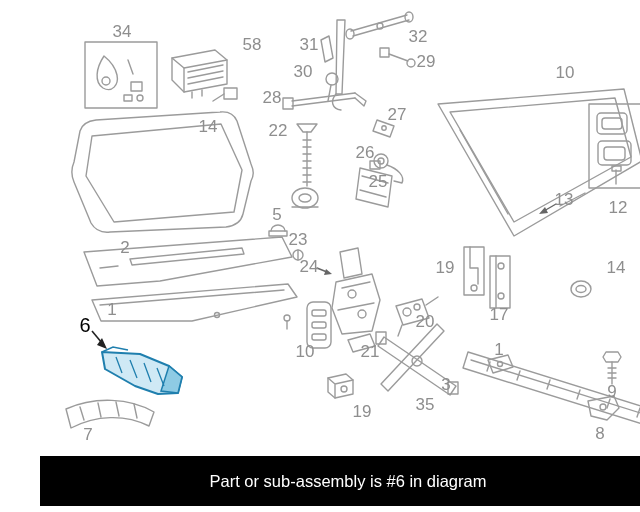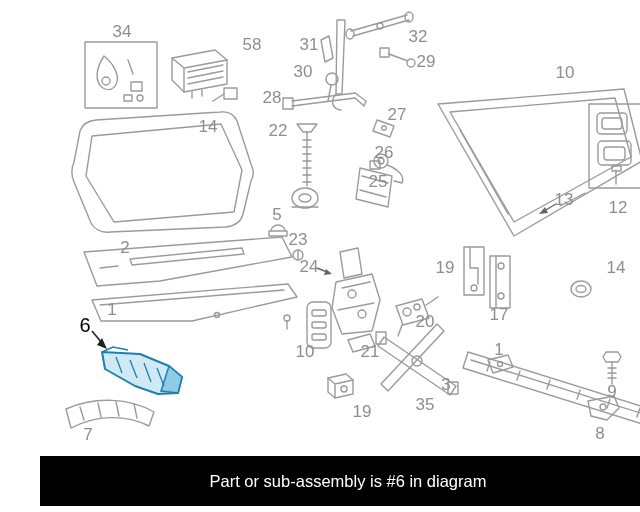--- a/index.html
+++ b/index.html
@@ -258,21 +258,21 @@
 
   <div class="pn" style="left:82px;top:32px">34</div>
   <div class="pn" style="left:212px;top:45px">58</div>
   <div class="pn" style="left:269px;top:45px">31</div>
   <div class="pn" style="left:378px;top:37px">32</div>
   <div class="pn" style="left:263px;top:72px">30</div>
   <div class="pn" style="left:386px;top:62px">29</div>
   <div class="pn" style="left:232px;top:98px">28</div>
   <div class="pn" style="left:357px;top:115px">27</div>
   <div class="pn" style="left:238px;top:131px">22</div>
-  <div class="pn" style="left:344px;top:153px">26</div>
+  <div class="pn" style="left:325px;top:153px">26</div>
   <div class="pn" style="left:525px;top:73px">10</div>
   <div class="pn" style="left:168px;top:127px">14</div>
   <div class="pn" style="left:338px;top:182px">25</div>
   <div class="pn" style="left:524px;top:200px">13</div>
   <div class="pn" style="left:578px;top:208px">12</div>
   <div class="pn" style="left:237px;top:215px">5</div>
   <div class="pn" style="left:258px;top:240px">23</div>
   <div class="pn" style="left:85px;top:248px">2</div>
   <div class="pn" style="left:269px;top:267px">24</div>
   <div class="pn" style="left:405px;top:268px">19</div>

